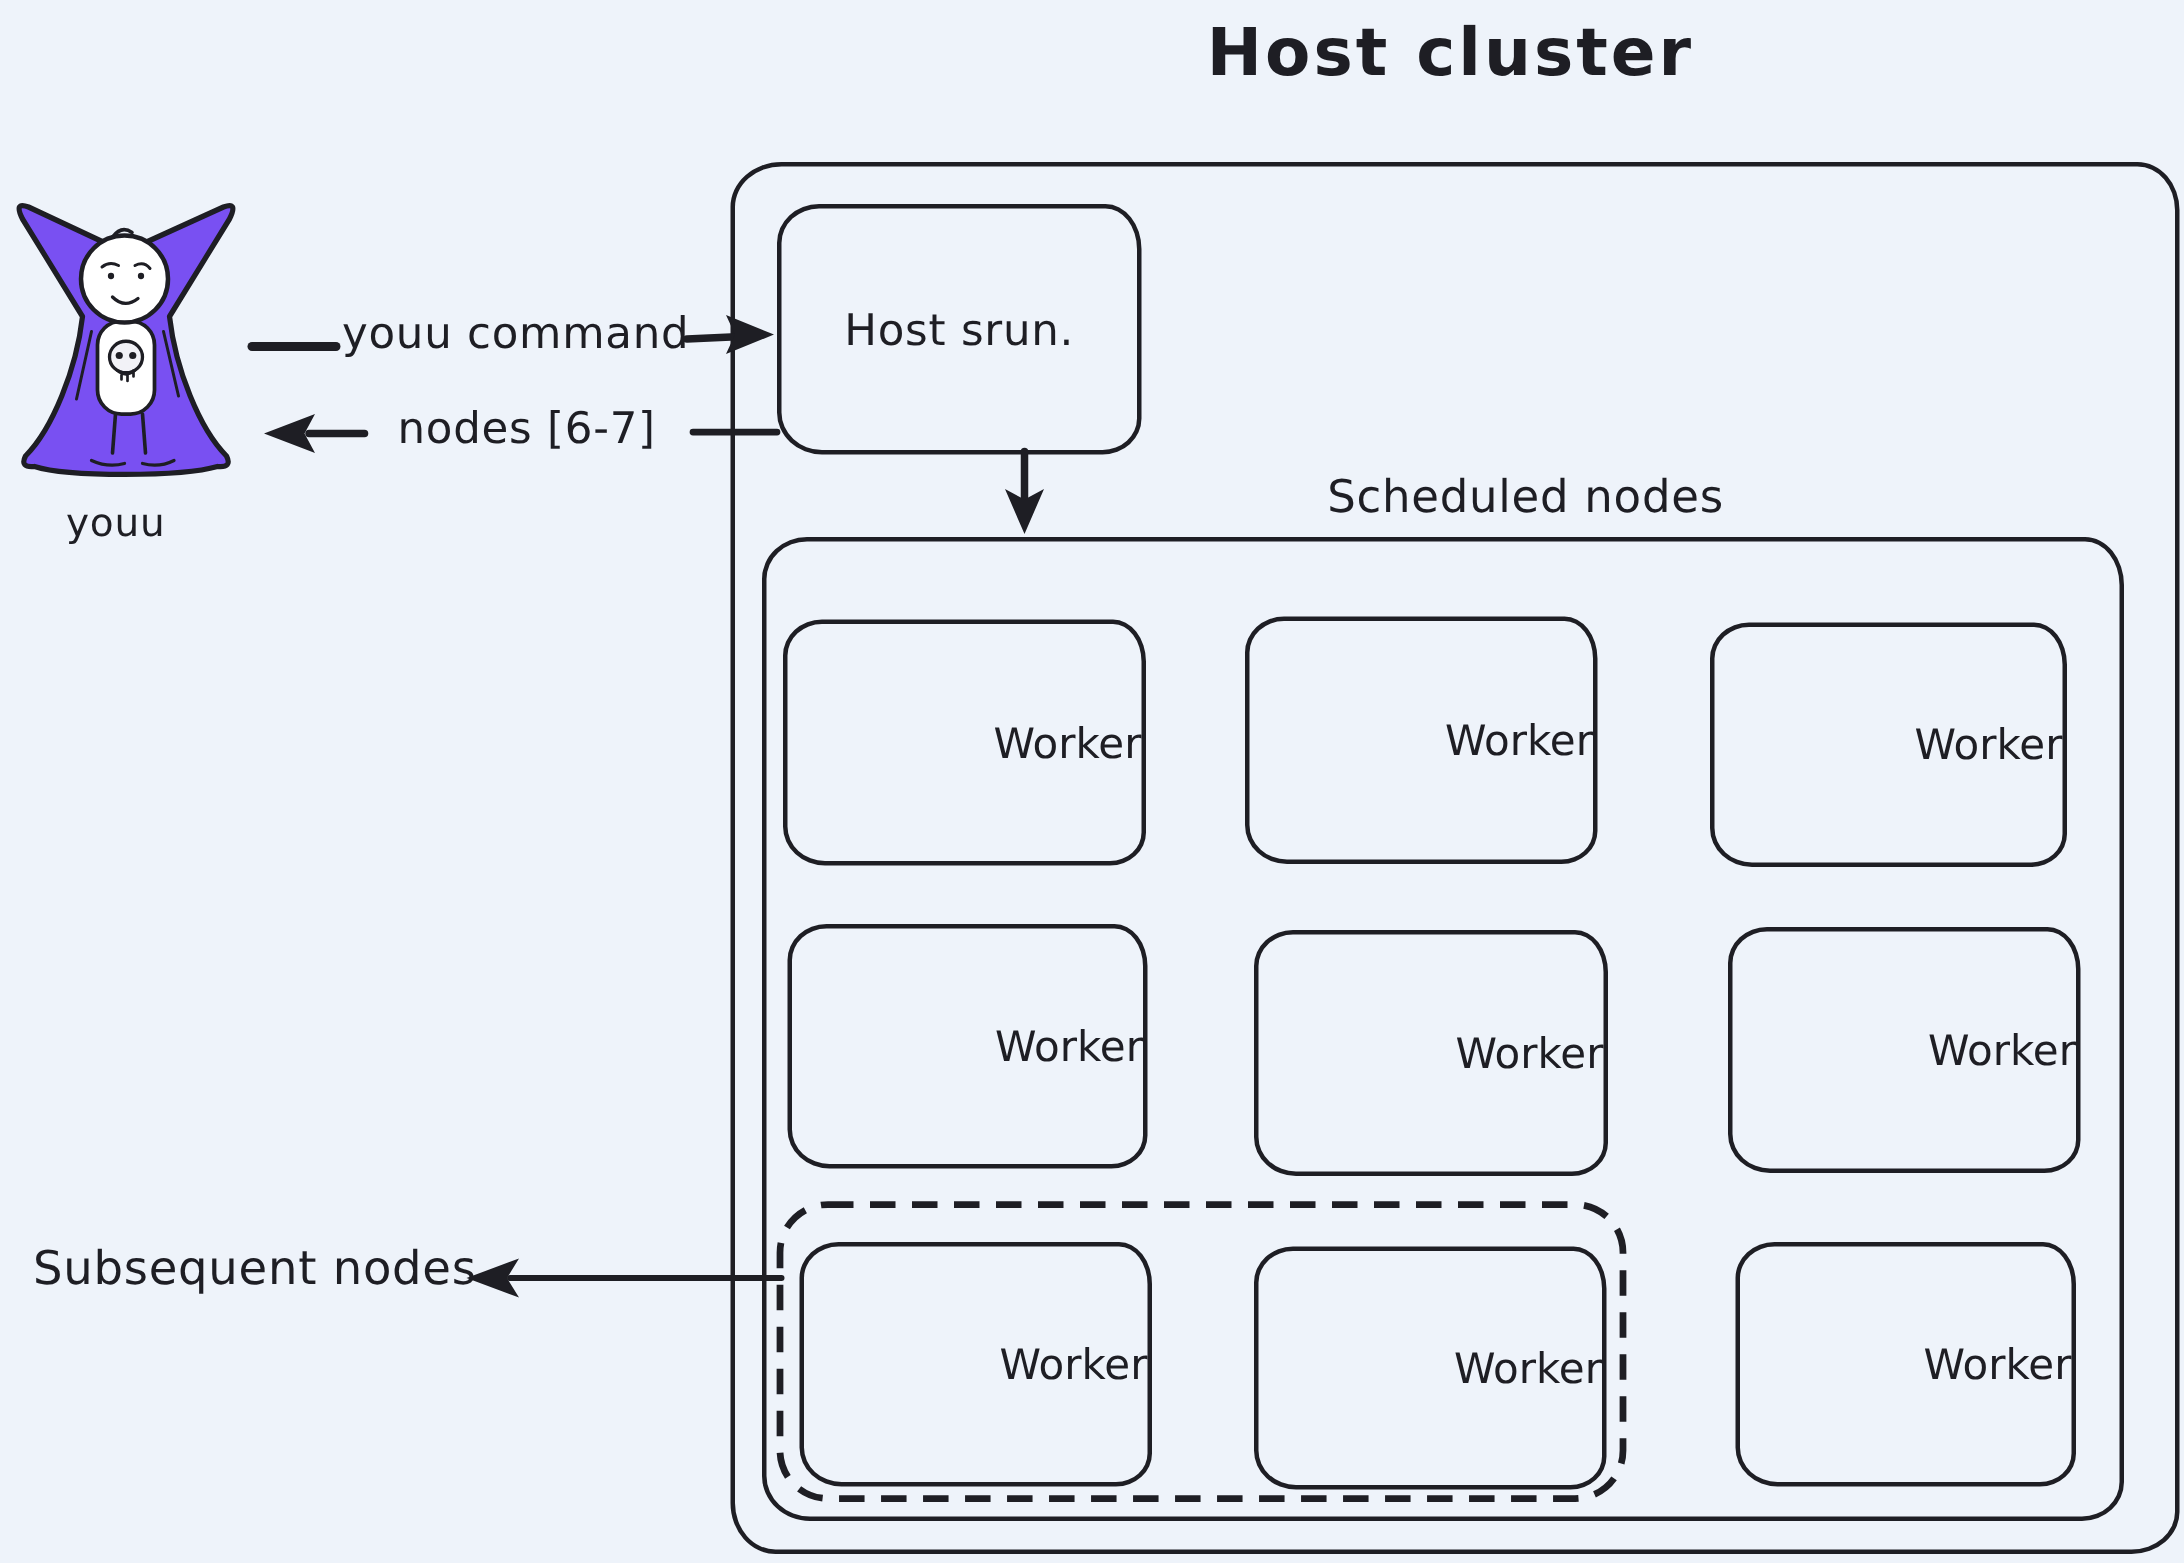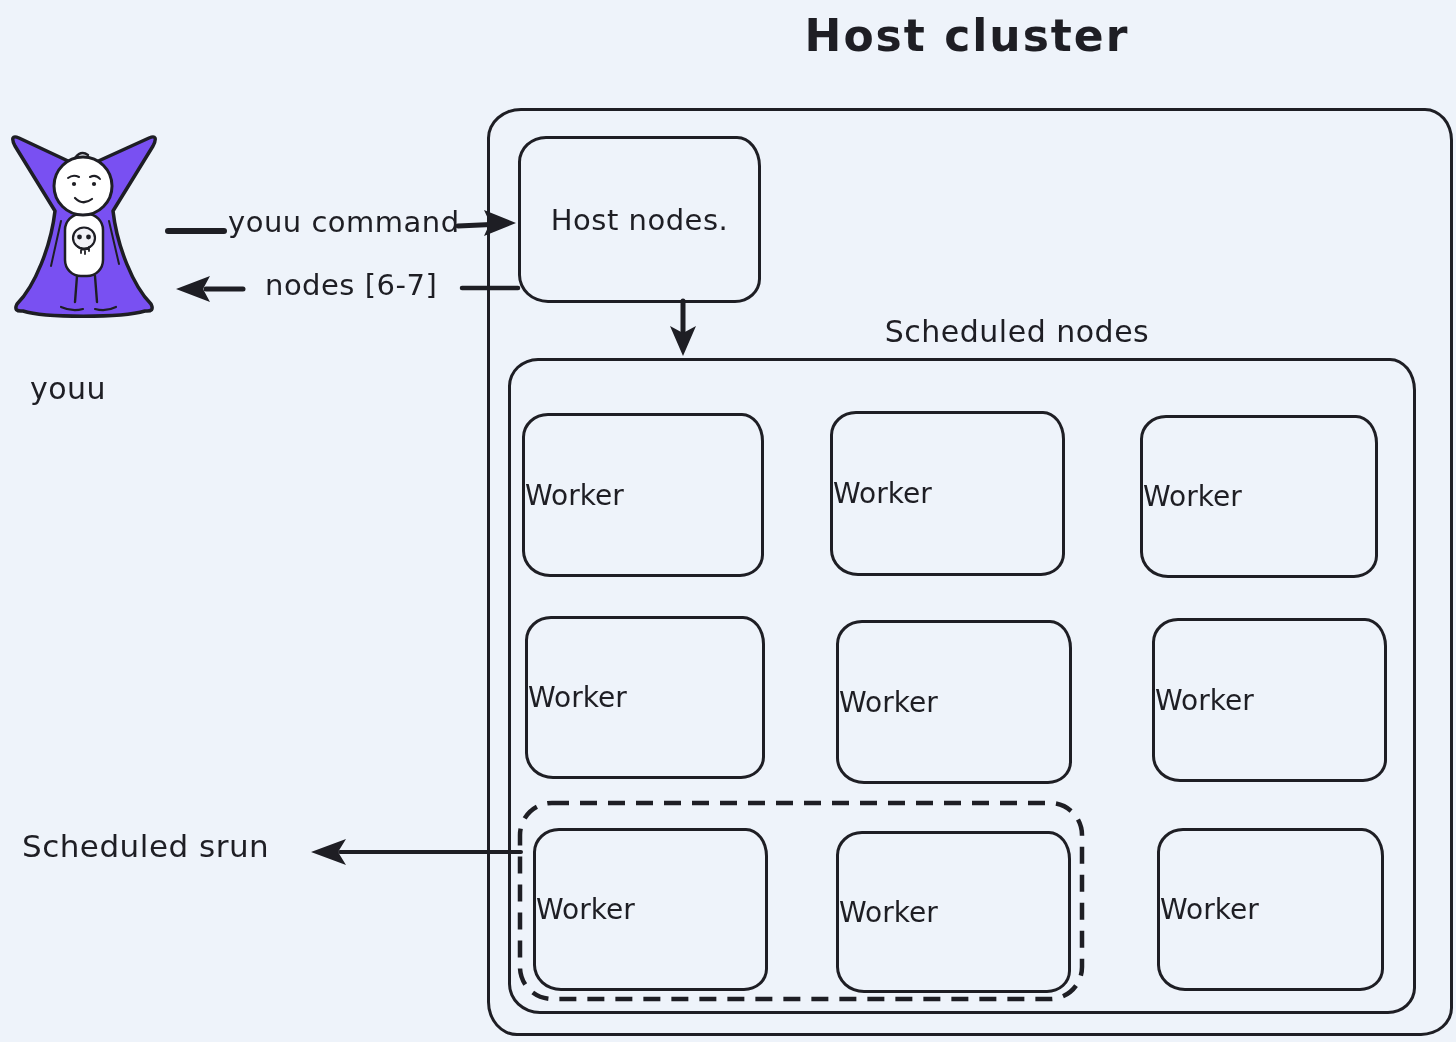--- a/index.html
+++ b/index.html
@@ -27,42 +27,42 @@
     border-radius:28px 24px 26px 30px / 26px 30px 24px 28px;
     display:flex;align-items:center;justify-content:center;
   }
   .inner-box{
     left:508px;top:358px;width:902px;height:650px;
     border-radius:30px 26px 28px 32px / 28px 32px 26px 30px;
   }
   .worker{
     position:absolute;border:3px solid #1e1e24;
     border-radius:26px 22px 24px 28px / 24px 28px 22px 26px;
-    display:flex;align-items:center;justify-content:flex-start;
+    display:flex;align-items:center;justify-content:flex-end;
     font-size:28px;
   }
   .label{position:absolute;font-size:29px;white-space:nowrap;}
   .host-label{font-size:29px;}
   .subseq-label{left:857px;top:314px;width:320px;text-align:center;font-size:30px;}
   .srun-label{left:228px;top:205px;}
   .nodes-label{left:245px;top:268px;margin-left:20px;}
   .sched-label{left:22px;top:828px;font-size:31px;}
-  .youu-label{left:30px;top:334px;font-size:30px;margin-top:37px;}
+  .youu-label{left:44px;top:334px;font-size:26px;}
   svg{position:absolute;}
   .overlay{left:0;top:0;pointer-events:none;}
 </style>
 </head>
 <body>
 
 <div class="abs title hand">Host cluster</div>
 
 <div class="box outer-box"></div>
 
 <div class="box host-box">
-  <span class="host-label hand">Host nodes.</span>
+  <span class="host-label hand">Host srun.</span>
 </div>
 
 <div class="label subseq-label hand">Scheduled nodes</div>
 <div class="box inner-box"></div>
 
 <div class="worker" style="left:522px;top:413px;width:236px;height:158px">
     <span>Worker</span>
   </div>
 <div class="worker" style="left:830px;top:411px;width:229px;height:159px">
     <span>Worker</span>
@@ -86,21 +86,21 @@
   </div>
 <div class="worker" style="left:836px;top:831px;width:229px;height:156px">
     <span>Worker</span>
   </div>
 <div class="worker" style="left:1157px;top:828px;width:221px;height:157px">
     <span>Worker</span>
   </div>
 
 <div class="label srun-label hand">youu command</div>
 <div class="label nodes-label hand">nodes [6-7]</div>
-<div class="label sched-label hand">Scheduled srun</div>
+<div class="label sched-label hand">Subsequent nodes</div>
 <div class="label youu-label hand">youu</div>
 
 <svg class="overlay" width="1456" height="1042" viewBox="0 0 1456 1042">
 
   <rect x="520" y="803" width="562" height="196" rx="32" fill="none" stroke="#1e1e24" stroke-width="4.5" stroke-dasharray="17 11"></rect>
 
   <path d="M168,231 L224,231" stroke="#1e1e24" stroke-width="6" stroke-linecap="round" fill="none"></path>
   <path d="M458,226 L502,224" stroke="#1e1e24" stroke-width="5" stroke-linecap="round" fill="none"></path>
   <polygon points="516,223 484,210 490,223 484,236" fill="#1e1e24"></polygon>
 

